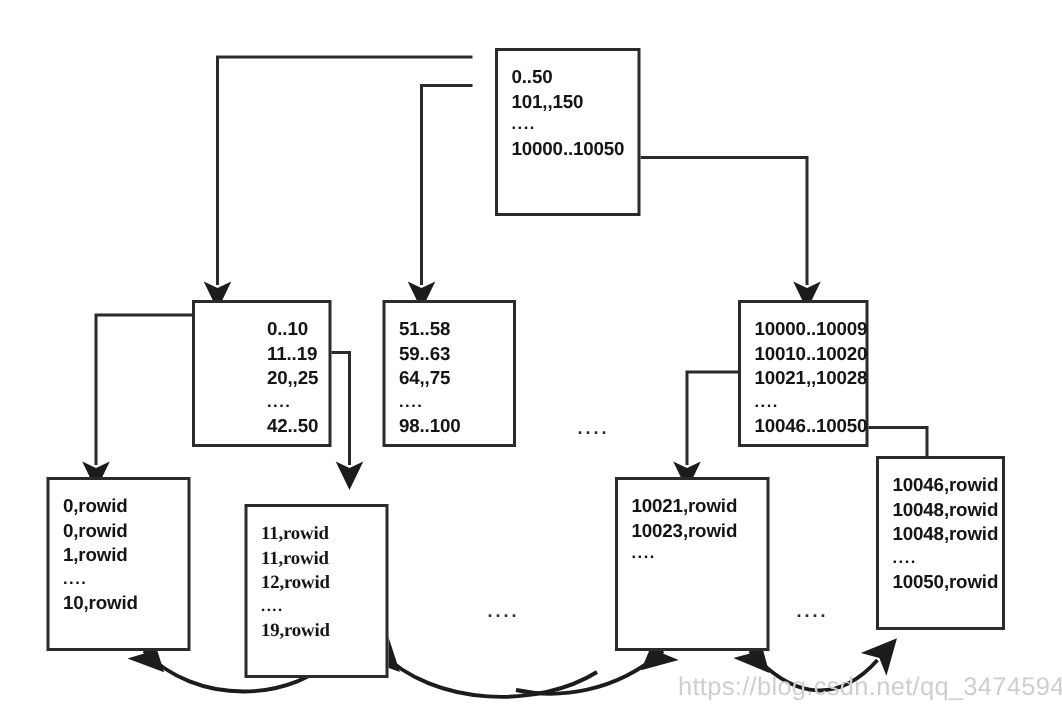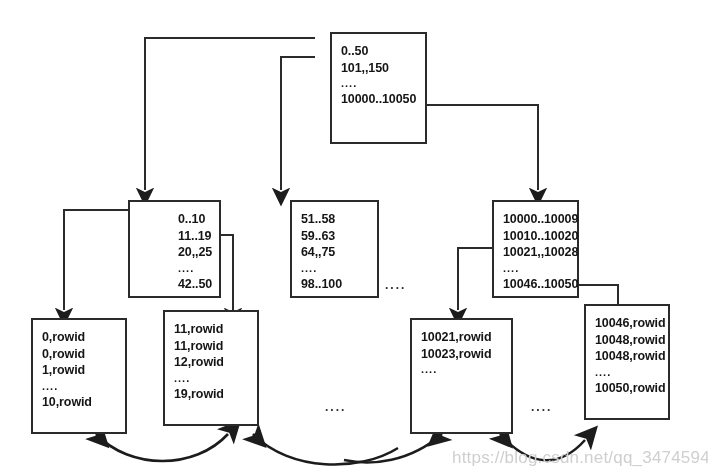--- a/index.html
+++ b/index.html
@@ -128,21 +128,21 @@
   </div>
 
   <div class="node" style="left:128px; top:200px; width:93px; height:98px;padding-left:48px;">
     <div class="row">0..10</div>
     <div class="row">11..19</div>
     <div class="row">20,,25</div>
     <div class="row dots">....</div>
     <div class="row">42..50</div>
   </div>
 
-  <div class="node" style="left:255px; top:200px; width:89px; height:98px;margin-left:35px;">
+  <div class="node" style="left:255px; top:200px; width:89px; height:98px;">
     <div class="row">51..58</div>
     <div class="row">59..63</div>
     <div class="row">64,,75</div>
     <div class="row dots">....</div>
     <div class="row">98..100</div>
   </div>
 
   <div class="node" style="left:492px; top:200px; width:87px; height:98px;">
     <div class="row">10000..10009</div>
     <div class="row">10010..10020</div>
@@ -152,21 +152,21 @@
   </div>
 
   <div class="node" style="left:31px; top:318px; width:96px; height:116px;">
     <div class="row">0,rowid</div>
     <div class="row">0,rowid</div>
     <div class="row">1,rowid</div>
     <div class="row dots">....</div>
     <div class="row">10,rowid</div>
   </div>
 
-  <div class="node" style="left:163px; top:310px; width:96px; height:116px;">
+  <div class="node" style="left:163px; top:336px; width:96px; height:116px;font-family:Liberation Serif, serif;">
     <div class="row">11,rowid</div>
     <div class="row">11,rowid</div>
     <div class="row">12,rowid</div>
     <div class="row dots">....</div>
     <div class="row">19,rowid</div>
   </div>
 
   <div class="node" style="left:410px; top:318px; width:103px; height:116px;">
     <div class="row">10021,rowid</div>
     <div class="row">10023,rowid</div>

